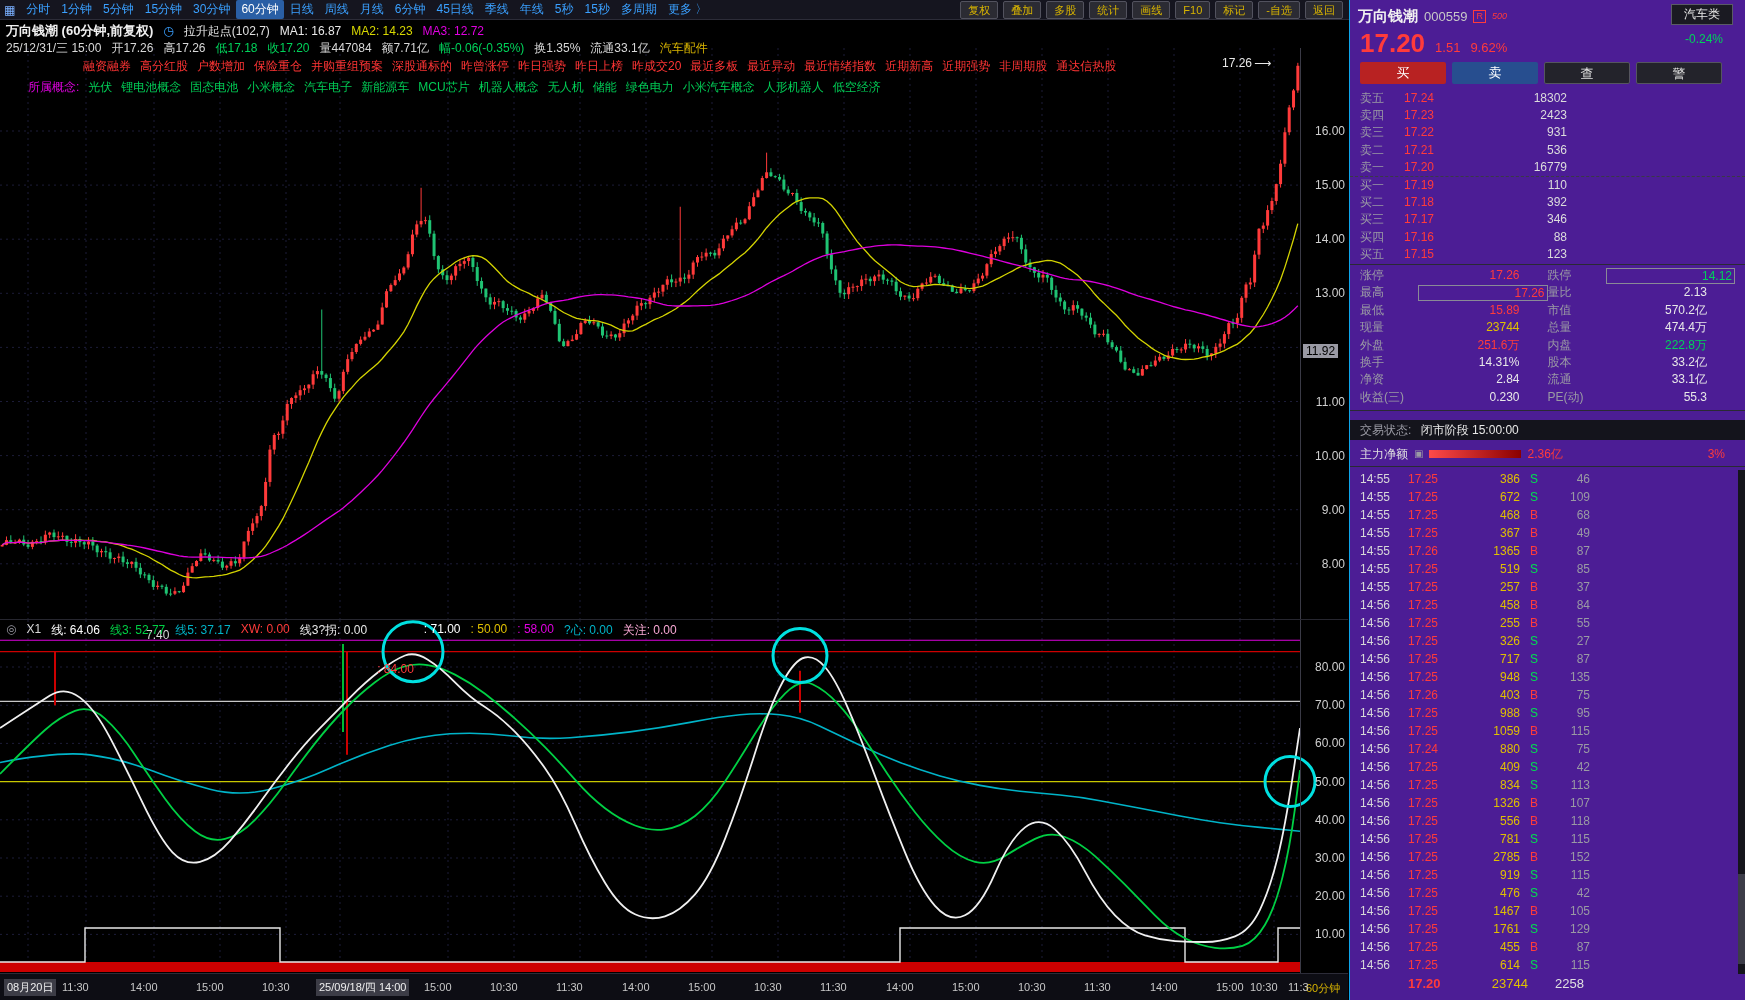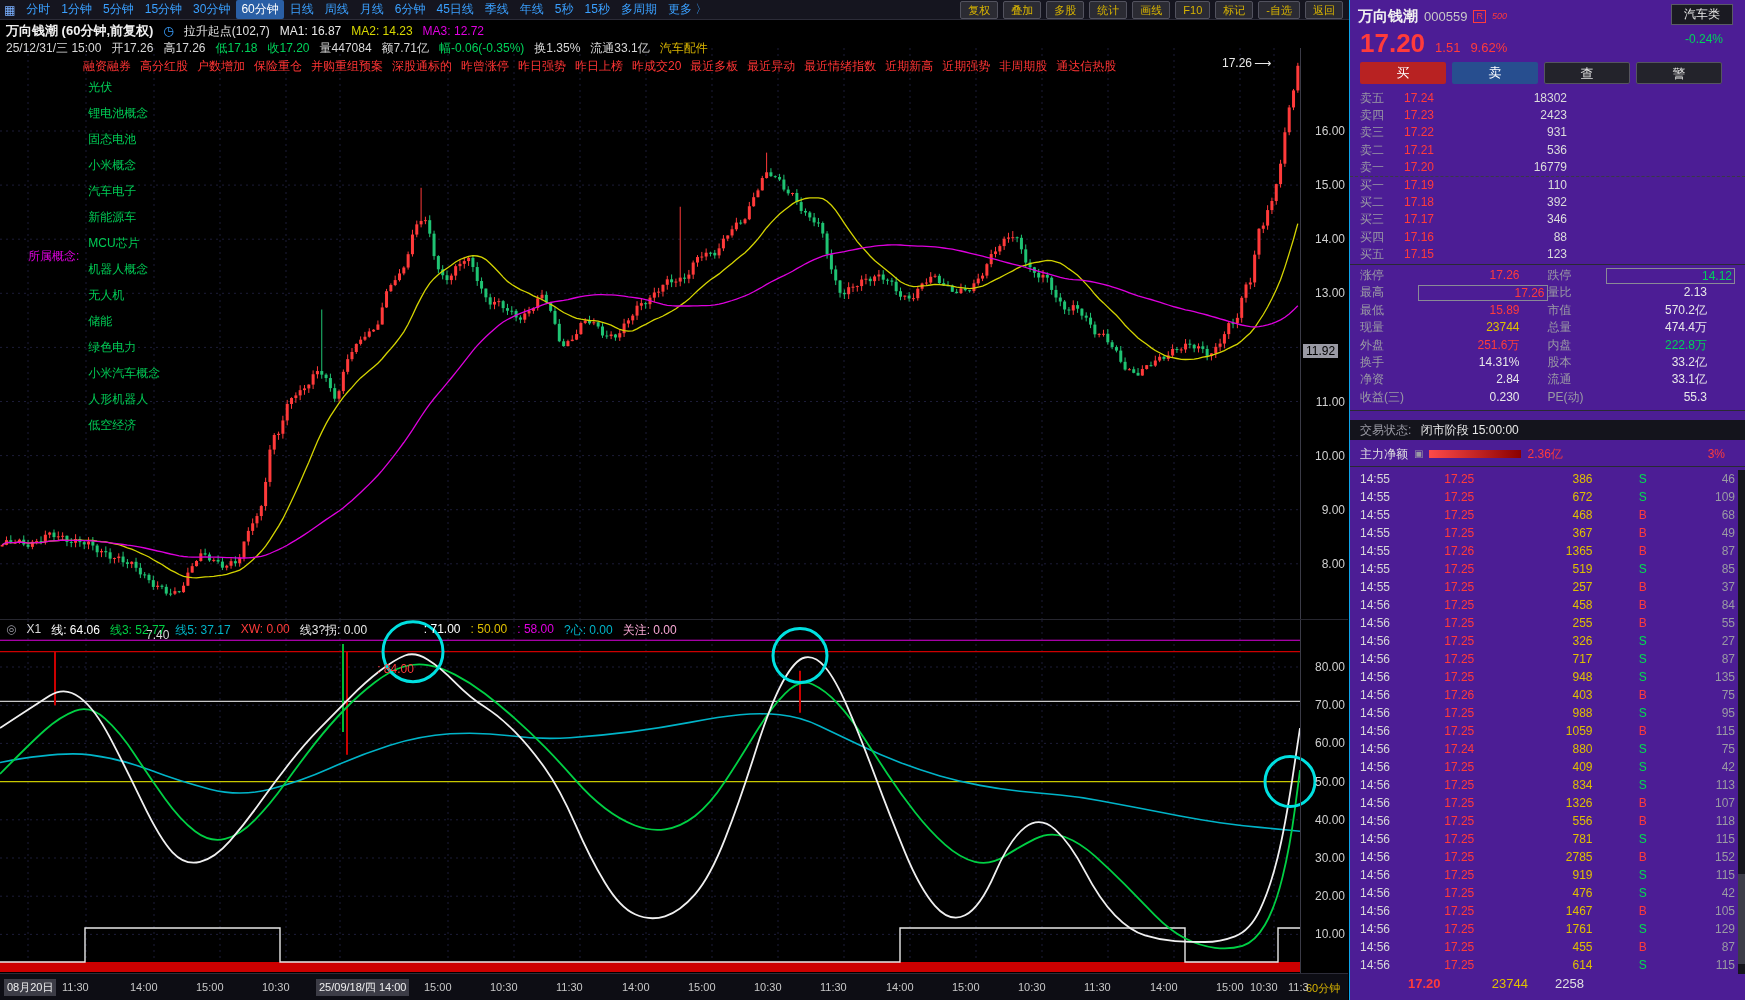--- a/index.html
+++ b/index.html
@@ -87,21 +87,21 @@
   .qp-status .lab{color:#9a9aa4;margin-right:6px;}
   .qp-status .val{color:#e8e8e8;}
   .qp-flow{position:absolute;left:0;top:444px;width:100%;height:20px;line-height:20px;display:flex;align-items:center;gap:6px;padding:0 10px;box-sizing:border-box;}
   .qp-flow .lab{color:#e0e0e0;}
   .qp-flow .ic{color:#9a9aa4;font-size:10px;}
   .flow-bar{width:92px;height:8px;background:linear-gradient(90deg,#ff4a4a,#8a0000);}
   .qp-flow .val{color:#ff3b3b;}
   .qp-flow .sp{flex:1;}
   .qp-flow .pct{color:#ff3b3b;padding-right:10px;}
   .qp-ticks{position:absolute;left:0;top:470px;width:100%;height:504px;overflow:hidden;}
-  .trow{display:flex;height:18px;line-height:18px;padding:0 10px;justify-content:space-between;}
+  .trow{display:flex;height:18px;line-height:18px;padding:0 10px;}
   .tt{width:48px;color:#d8d8d8;}
   .tp{width:56px;color:#ff3b3b;}
   .tv{width:56px;text-align:right;color:#e0c000;}
   .ts{width:28px;text-align:center;}
   .tn{width:42px;text-align:right;color:#9a9aa4;}
   .S{color:#00e050;} .B{color:#ff3b3b;}
   .qp-sum{position:absolute;left:0;top:976px;width:100%;display:flex;padding:0 10px;box-sizing:border-box;font-size:13px;}
   .qp-sum .sp1{width:48px;}
   .qp-sum .p{width:60px;color:#ff3b3b;font-weight:bold;}
   .qp-sum .v{width:60px;text-align:right;color:#e0c000;}
@@ -217,21 +217,21 @@
       <span>最近异动</span>
       <span>最近情绪指数</span>
       <span>近期新高</span>
       <span>近期强势</span>
       <span>非周期股</span>
       <span>通达信热股</span>
     </div>
 
   <div class="inforow" id="row-concepts">
     <span class="clabel">所属概念:</span>
-    <span class="ma-labels" style="gap:9px;flex-direction:column;">
+    <span class="ma-labels" style="gap:9px;">
 
     <span class="ctag">光伏</span>
         <span class="ctag">锂电池概念</span>
         <span class="ctag">固态电池</span>
         <span class="ctag">小米概念</span>
         <span class="ctag">汽车电子</span>
         <span class="ctag">新能源车</span>
         <span class="ctag">MCU芯片</span>
         <span class="ctag">机器人概念</span>
         <span class="ctag">无人机</span>

